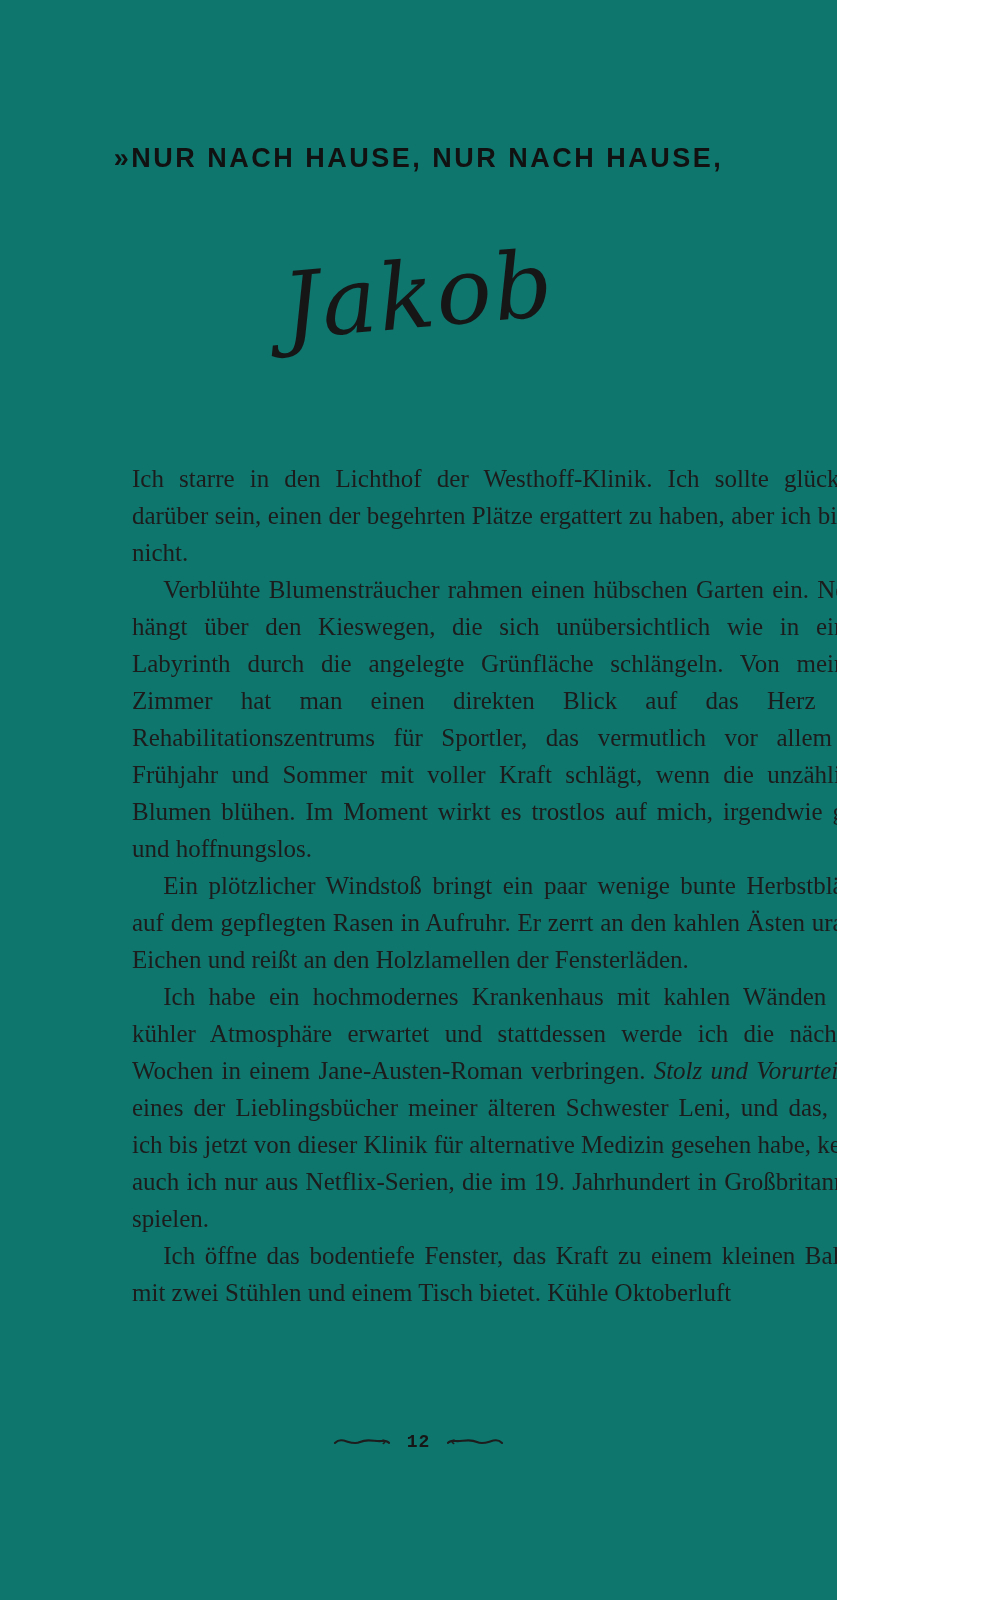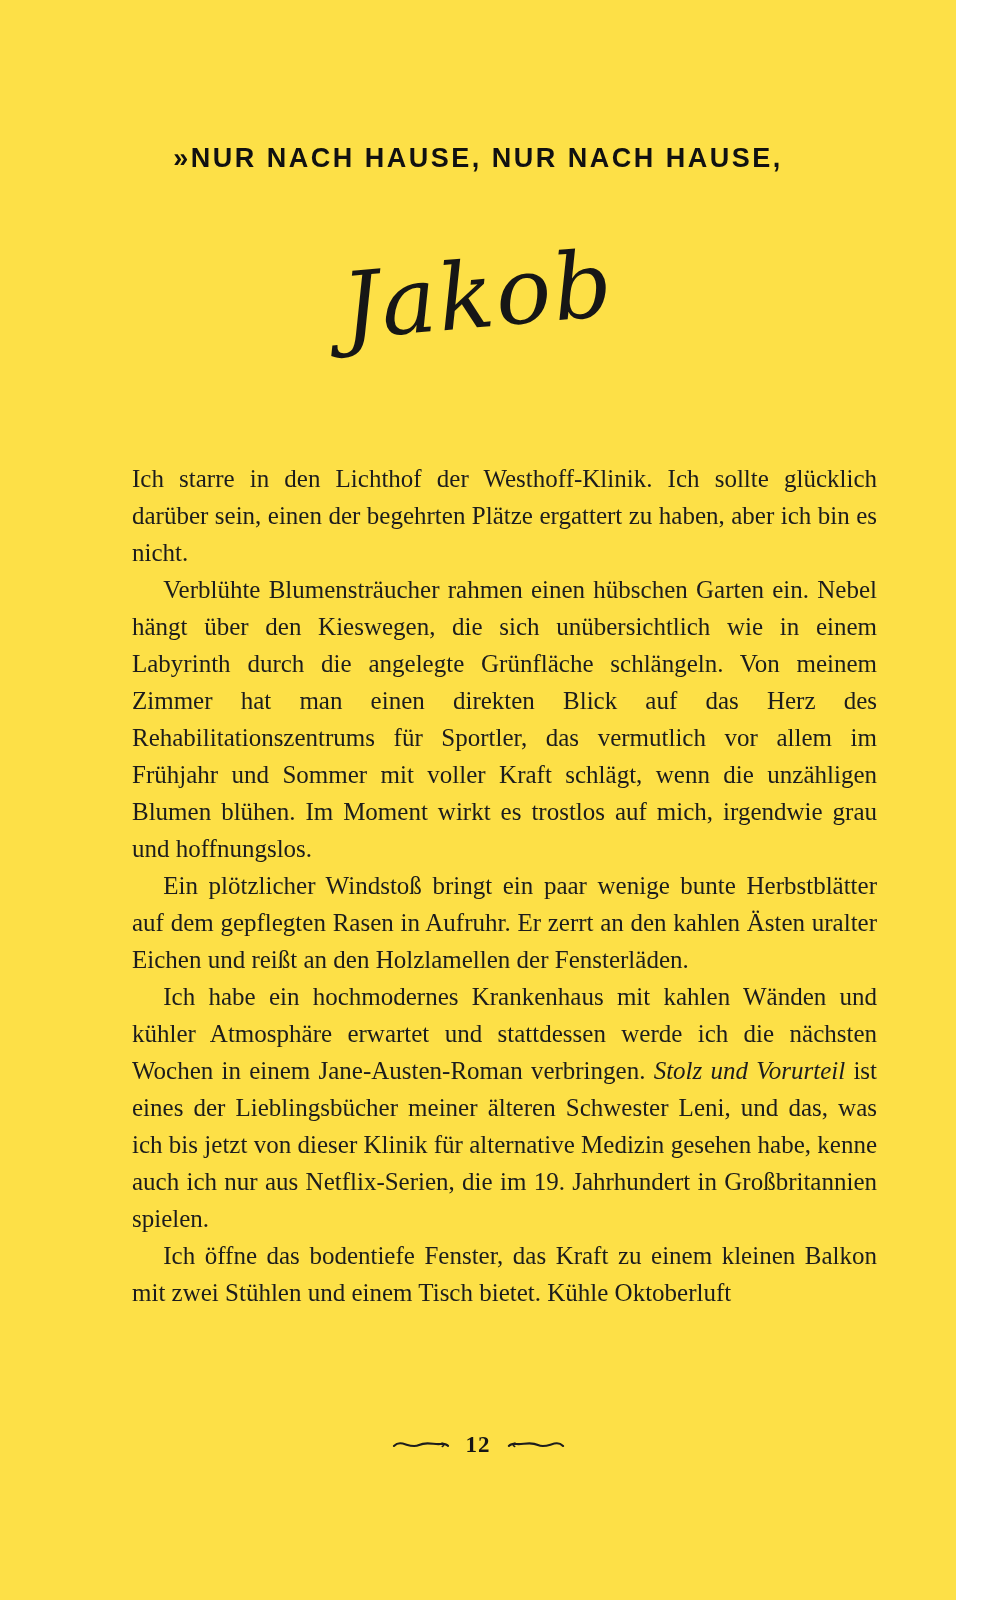--- a/index.html
+++ b/index.html
@@ -3,23 +3,23 @@
   <meta charset="utf-8">
   <style>
     * { box-sizing: border-box; }
     html, body {
       margin: 0;
       padding: 0;
       background: #ffffff;
     }
     .page {
       position: relative;
-      width: 956px;
+      width: 837px;
       height: 1600px;
-      background: #fde047;
+      background: #0f766e;
       color: #1d1d1d;
       font-family: "Liberation Serif", serif;
       overflow: hidden;
     }
     .chapter-title {
       position: absolute;
       top: 136px;
       left: 0;
       right: 0;
       text-align: center;
@@ -68,23 +68,23 @@
       position: absolute;
       top: 1432px;
       left: 0;
       right: 0;
       display: flex;
       align-items: center;
       justify-content: center;
       gap: 16px;
     }
     .page-number {
-      font-family: Liberation Serif, serif;
+      font-family: Liberation Mono, monospace;
       font-weight: 700;
-      font-size: 23px;
+      font-size: 18px;
       color: #161616;
       letter-spacing: 1px;
     }
     .flourish {
       width: 58px;
       height: 18px;
       display: inline-block;
     }
     .flourish svg {
       display: block;

